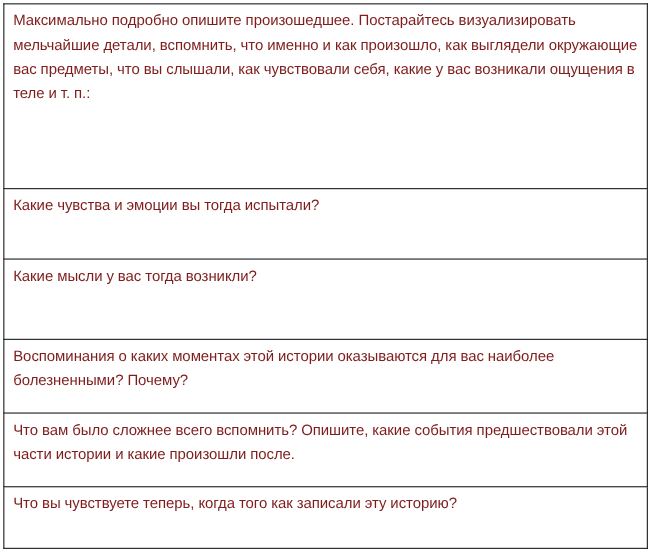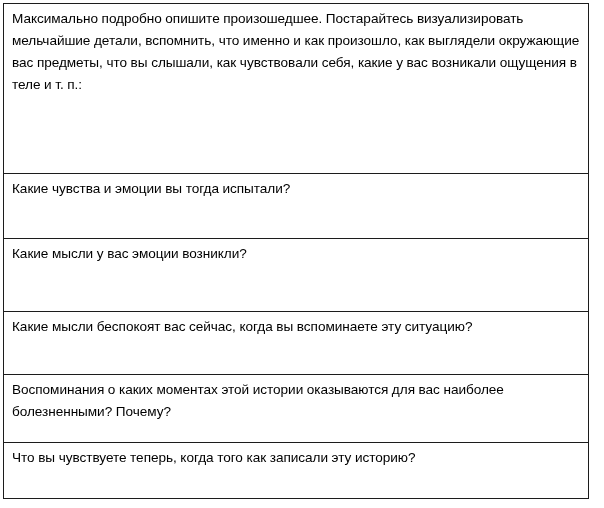--- a/index.html
+++ b/index.html
@@ -46,21 +46,21 @@
     border: 1.4px solid #1c1c1c;
     padding: 4px 7px 4px 8px;
     vertical-align: top;
     background: #ffffff;
   }
 
   .prompt-text {
     display: block;
     font-size: 13.6px;
     line-height: 22px;
-    color: #000000;
+    color: #7f1d1d;
     letter-spacing: -0.05px;
     white-space: normal;
     text-align: left;
     word-spacing: -0.1px;
   }
 
   
   .h-r1 { height: 151px; }
   .h-r2 { height: 58px; }
   .h-r3 { height: 65px; }
@@ -91,39 +91,39 @@
 
       <tr class="form-row h-r2">
         <td class="cell">
           <span class="prompt-text">Какие чувства и эмоции вы тогда испытали?</span>
           <span class="answer-space"></span>
         </td>
       </tr>
 
       <tr class="form-row h-r3">
         <td class="cell">
-          <span class="prompt-text">Какие мысли у вас эмоции возникли?</span>
+          <span class="prompt-text">Какие мысли у вас тогда возникли?</span>
           <span class="answer-space"></span>
         </td>
       </tr>
 
-      <tr class="form-row h-r4">
-        <td class="cell">
-          <span class="prompt-text">Какие мысли беспокоят вас сейчас, когда вы вспоминаете эту ситуацию?</span>
-          <span class="answer-space"></span>
-        </td>
-      </tr>
 
       <tr class="form-row h-r5">
         <td class="cell">
           <span class="prompt-text">Воспоминания о каких моментах этой истории оказываются для вас наиболее болезненными? Почему?</span>
           <span class="answer-space"></span>
         </td>
       </tr>
 
+      <tr class="form-row h-r6">
+        <td class="cell">
+          <span class="prompt-text">Что вам было сложнее всего вспомнить? Опишите, какие события предшествовали этой части истории и какие произошли после.</span>
+          <span class="answer-space"></span>
+        </td>
+      </tr>
 
       <tr class="form-row h-r7">
         <td class="cell">
           <span class="prompt-text">Что вы чувствуете теперь, когда того как записали эту историю?</span>
           <span class="answer-space"></span>
         </td>
       </tr>
 
     </tbody>
   </table>

